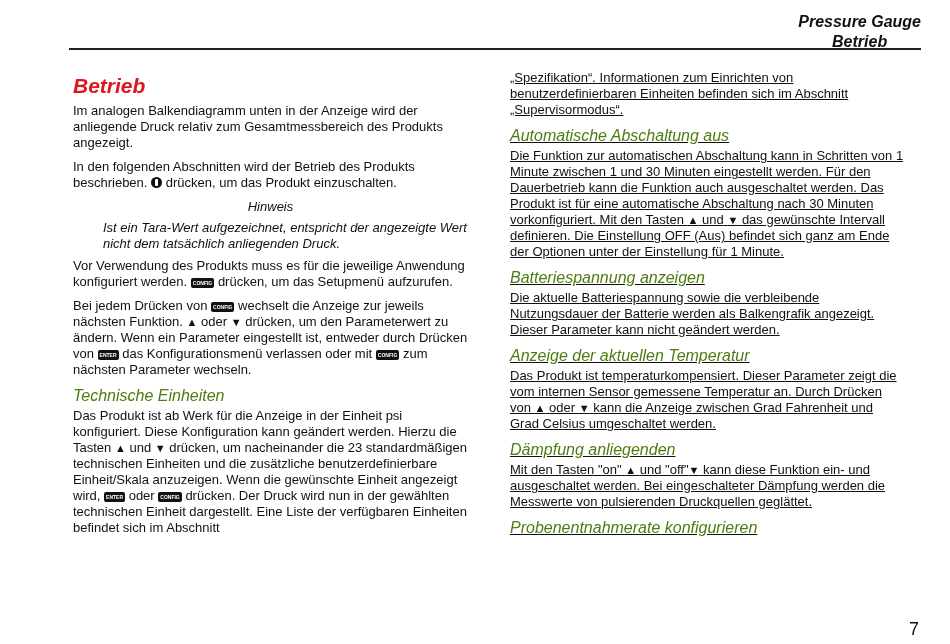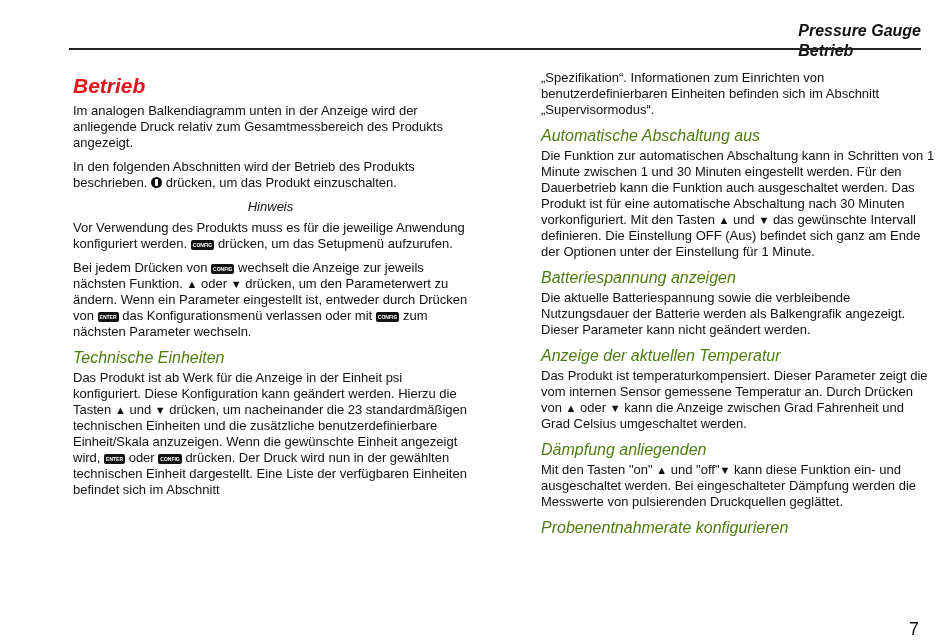--- a/index.html
+++ b/index.html
@@ -1,30 +1,30 @@
 <!DOCTYPE html>
 <html><head>
 <meta charset="utf-8">
 <style>
   html, body { margin: 0; padding: 0; background: #ffffff; }
   body {
     width: 950px; height: 644px; position: relative; overflow: hidden;
     font-family: "Liberation Sans", sans-serif; color: #111;
   }
   .hdr {
-    position: absolute; right: 29px; top: 21px; text-align: left;
+    position: absolute; right: 29px; top: 12px; text-align: center;
     font-style: italic; font-weight: bold; font-size: 16px; line-height: 20px;
   }
   .hdr .sub { font-weight: normal; font-weight: 600; }
   .rule {
     position: absolute; left: 69px; top: 48px; width: 852px; height: 2px; background: #222;
   }
   .col { position: absolute; top: 70px; width: 395px; font-size: 13px; line-height: 16px; }
   .col.left { left: 73px; }
-  .col.right { left: 541px; width: 395px; }
+  .col.right { left: 510px; width: 395px; text-decoration: underline; }
   h1.title {
     color: #e0161f; font-style: italic; font-weight: bold; font-size: 21px;
     margin: 4px 0 5px 0; line-height: 24px;
   }
   h2.sec {
     color: #4d7c0f; font-style: italic; font-weight: normal; font-size: 16px;
     margin: 0 0 2px 0; line-height: 20px;
   }
   h2.sec.bold { font-weight: bold; }
   p { margin: 0 0 8px 0; }
@@ -56,20 +56,21 @@
 
 <div class="col left">
   <h1 class="title">Betrieb</h1>
   <p>Im analogen Balkendiagramm unten in der Anzeige wird der anliegende Druck relativ zum Gesamtmessbereich des Produkts angezeigt.</p>
   <p>
     <span>In den folgenden Abschnitten wird der Betrieb des Produkts beschrieben.</span>
     <span class="pwr"></span>
     <span>drücken, um das Produkt einzuschalten.</span>
   </p>
   <div class="note-h">Hinweis</div>
+  <div class="note-b">Ist ein Tara-Wert aufgezeichnet, entspricht der angezeigte Wert nicht dem tatsächlich anliegenden Druck.</div>
 
   <p>
     <span>Vor Verwendung des Produkts muss es für die jeweilige Anwendung konfiguriert werden.</span>
     <span class="key">CONFIG</span>
     <span>drücken, um das Setupmenü aufzurufen.</span>
   </p>
   <p>
     <span>Bei jedem Drücken von</span>
     <span class="key">CONFIG</span>
     <span>wechselt die Anzeige zur jeweils nächsten Funktion.</span>

